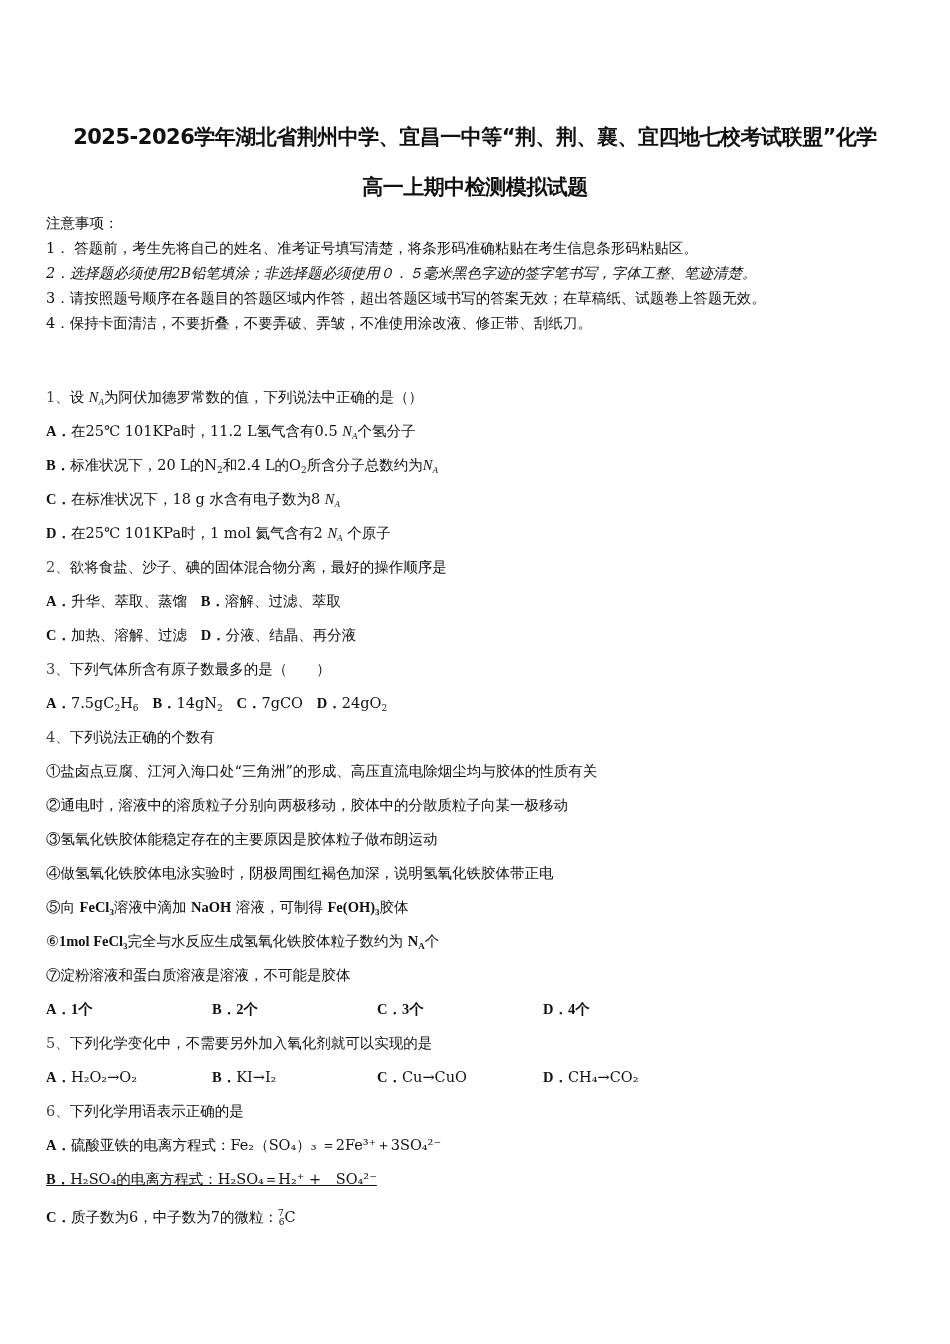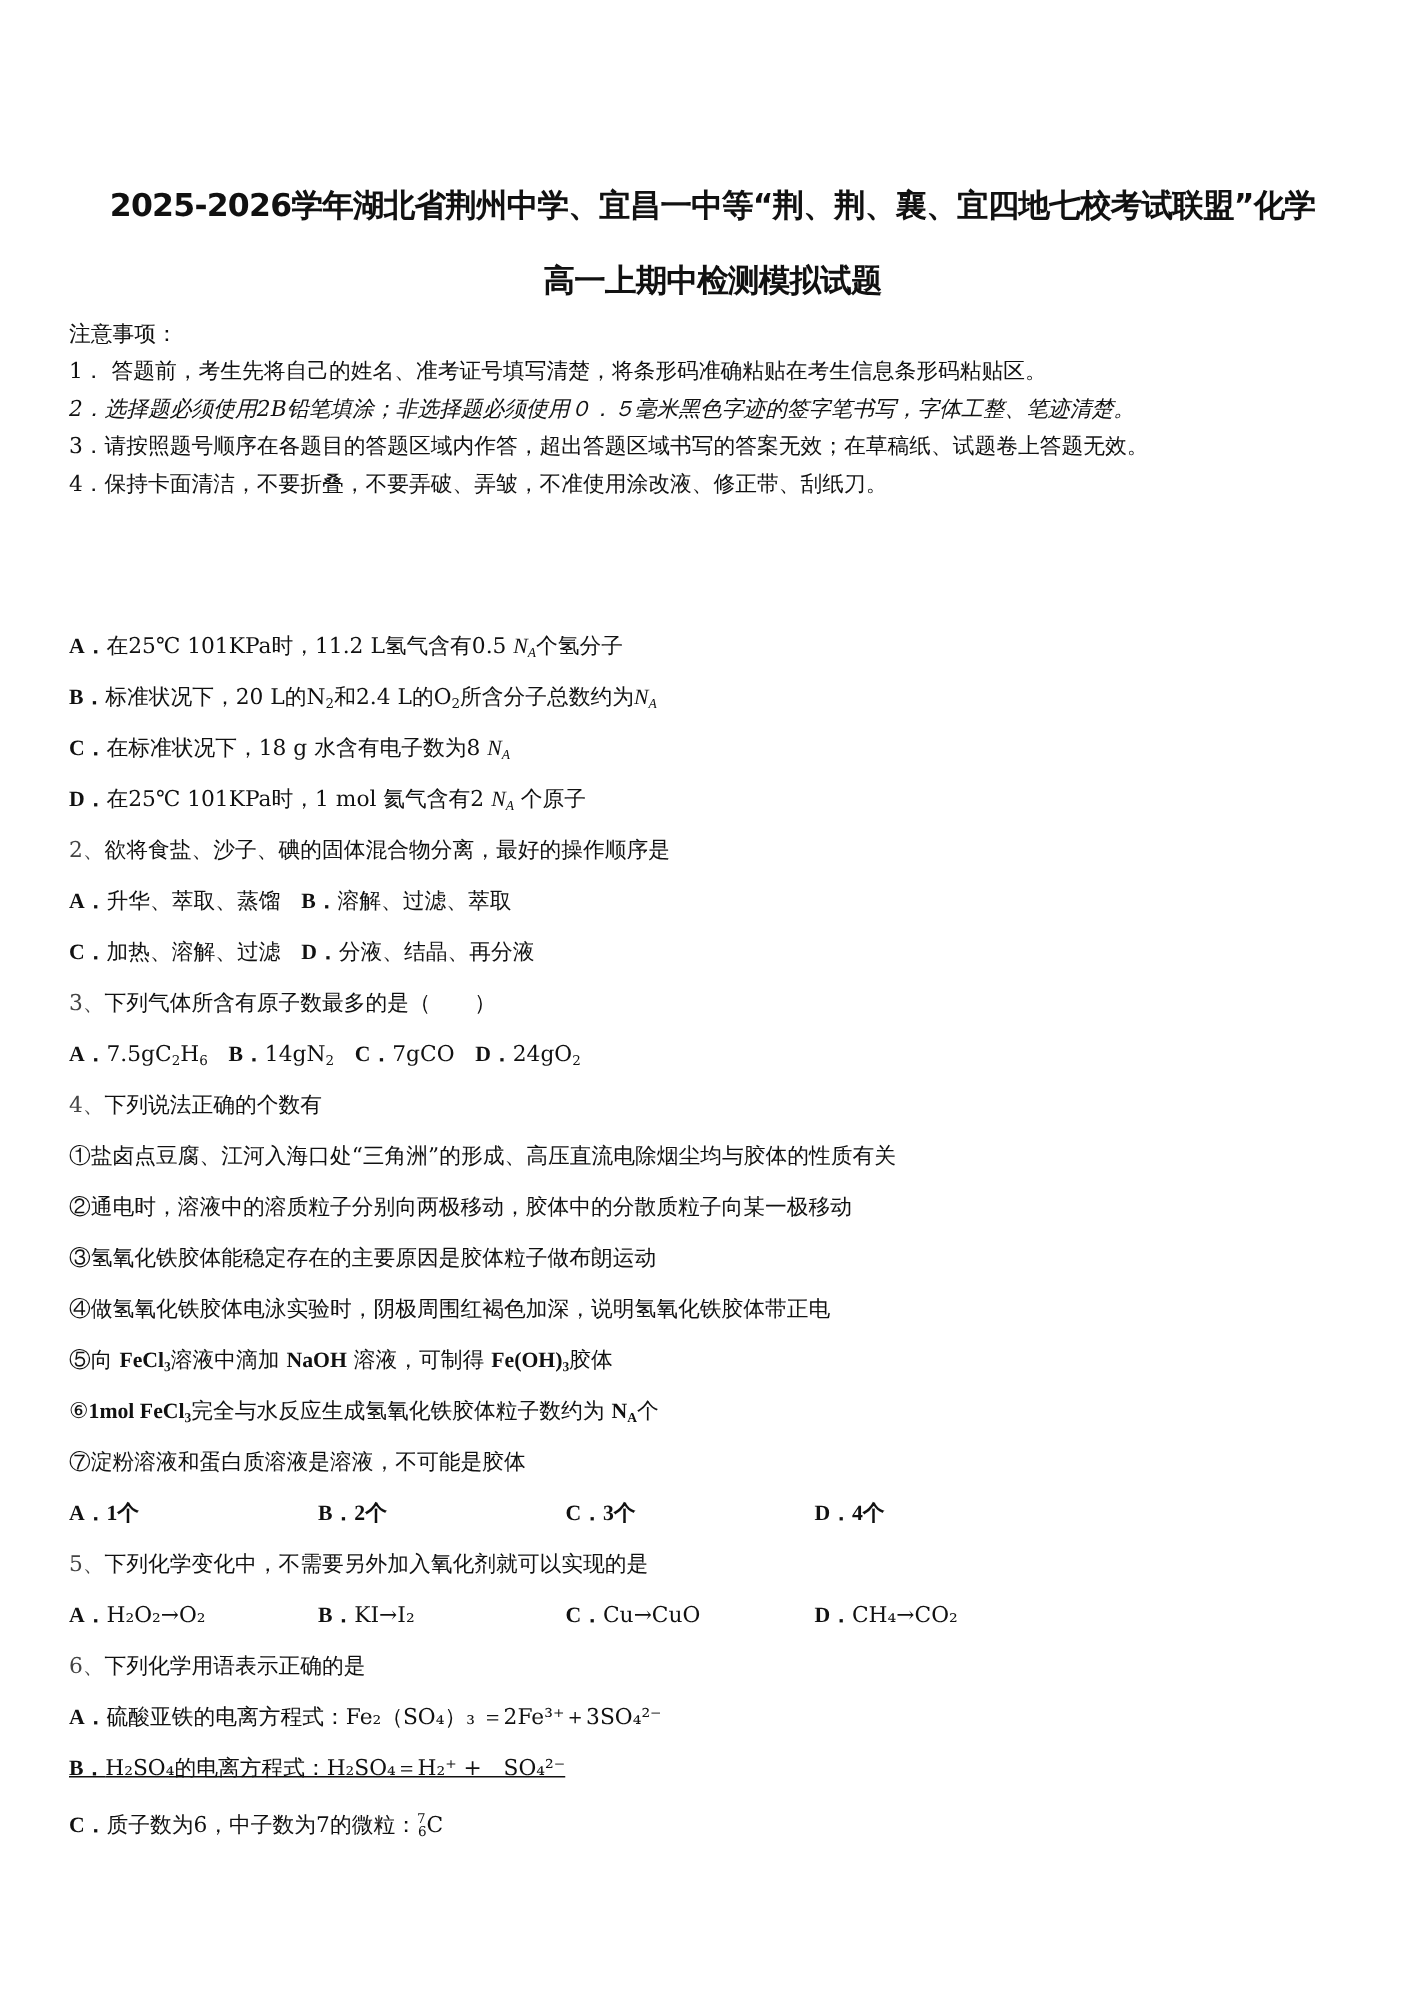--- a/index.html
+++ b/index.html
@@ -28,20 +28,23 @@
   <div class="title t1">2025-2026学年湖北省荆州中学、宜昌一中等“荆、荆、襄、宜四地七校考试联盟”化学</div>
   <div class="title t2">高一上期中检测模拟试题</div>
 
   <div class="line" style="top:203px;">注意事项：</div>
   <div class="line" style="top:228px;">1．  答题前，考生先将自己的姓名、准考证号填写清楚，将条形码准确粘贴在考生信息条形码粘贴区。</div>
   <div class="line" style="top:253px;font-style:italic;">2．选择题必须使用2B铅笔填涂；非选择题必须使用０．５毫米黑色字迹的签字笔书写，字体工整、笔迹清楚。</div>
   <div class="line" style="top:278px;">3．请按照题号顺序在各题目的答题区域内作答，超出答题区域书写的答案无效；在草稿纸、试题卷上答题无效。</div>
   <div class="line" style="top:303px;">4．保持卡面清洁，不要折叠，不要弄破、弄皱，不准使用涂改液、修正带、刮纸刀。</div>
 
 
+  <div class="line" style="top:377px;">
+    <span class="qnum">1、</span><span>设 </span><span class="it">N</span><span class="sub it">A</span><span>为阿伏加德罗常数的值，下列说法中正确的是（）</span>
+  </div>
   <div class="line" style="top:411px;">
     <span class="opt-lbl">A．</span><span>在25℃ 101KPa时，11.2 L氢气含有0.5 </span><span class="it">N</span><span class="sub it">A</span><span>个氢分子</span>
   </div>
   <div class="line" style="top:445px;">
     <span class="opt-lbl">B．</span><span>标准状况下，20 L的N</span><span class="sub">2</span><span>和2.4 L的O</span><span class="sub">2</span><span>所含分子总数约为</span><span class="it">N</span><span class="sub it">A</span>
   </div>
   <div class="line" style="top:479px;">
     <span class="opt-lbl">C．</span><span>在标准状况下，18 g 水含有电子数为8 </span><span class="it">N</span><span class="sub it">A</span>
   </div>
   <div class="line" style="top:513px;">

